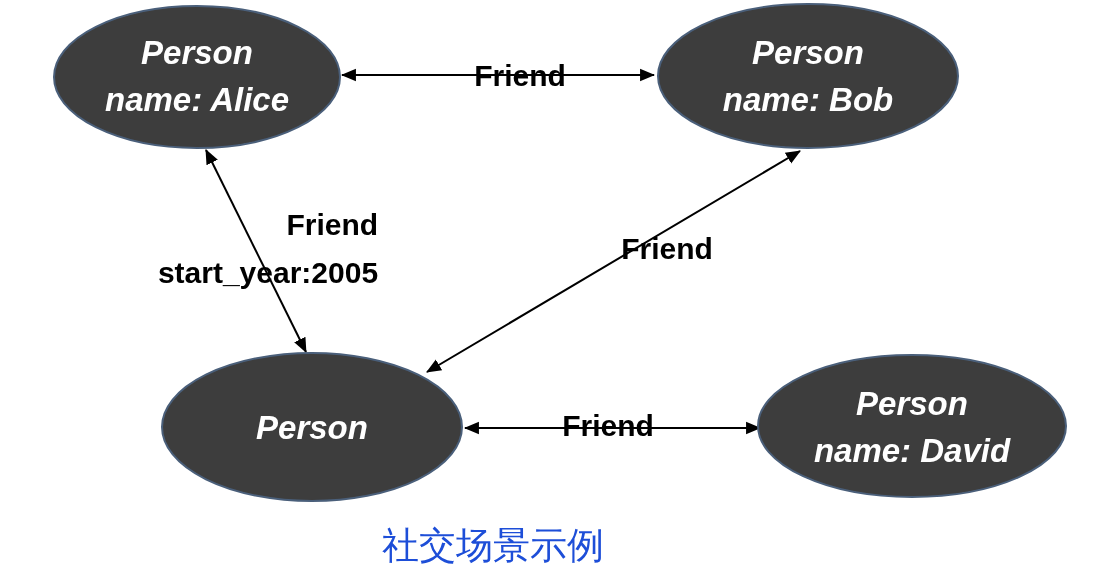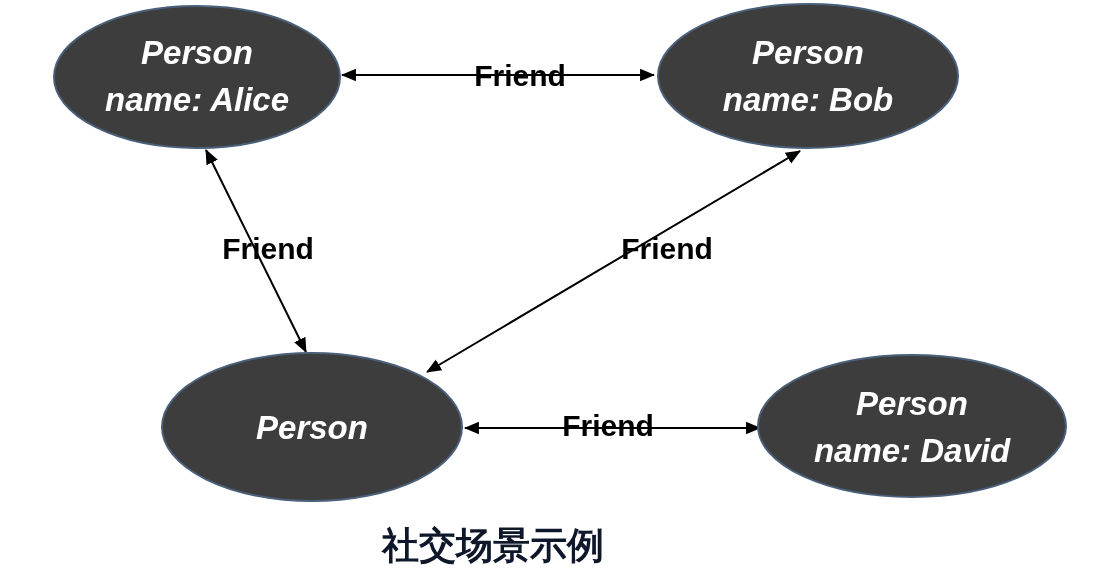--- a/index.html
+++ b/index.html
@@ -50,23 +50,23 @@
     line-height: 48px;
     font-weight: 600;
     white-space: nowrap;
     z-index: 2;
   }
   .caption {
     position: absolute;
     left: 493px;
     top: 546px;
     transform: translate(-50%, -50%);
-    color: #0f172a;
+    color: #1d4ed8;
     font-size: 37px;
-    font-weight: 700;
+    font-weight: 400;
     white-space: nowrap;
     z-index: 2;
   }
 </style>
 </head>
 <body>
 
 <div class="canvas">
 
   <svg class="graph" viewBox="0 0 1098 571">
@@ -108,20 +108,21 @@
     <div>Person</div>
     <div>name: David</div>
   </div>
 
   <div class="edge-label" style="left:520px; top:76px;">
     <div>Friend</div>
   </div>
 
   <div class="edge-label" style="left:268px; top:249px;">
     <div>Friend</div>
+    <div>start_year:2005</div>
   </div>
 
   <div class="edge-label" style="left:667px; top:249px;">
     <div>Friend</div>
   </div>
 
   <div class="edge-label" style="left:608px; top:426px;">
     <div>Friend</div>
   </div>
 

